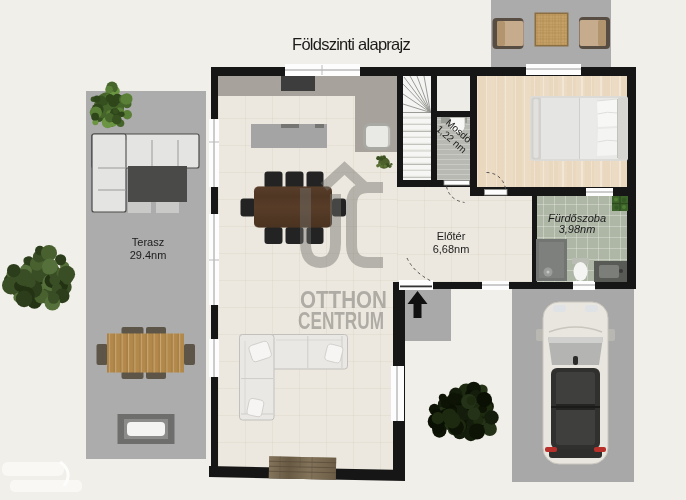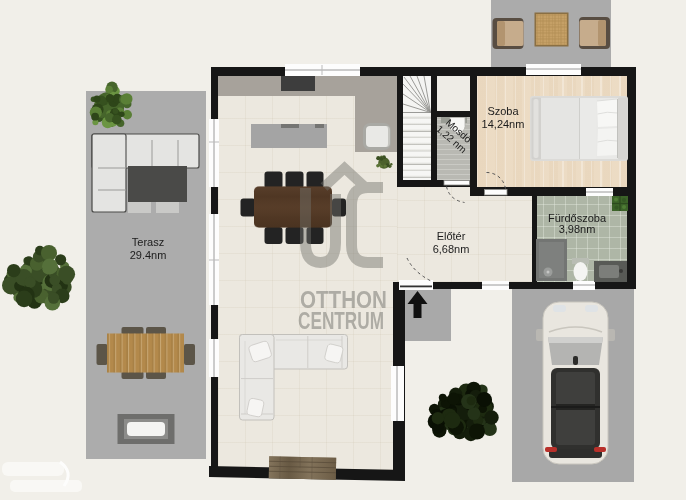--- a/index.html
+++ b/index.html
@@ -5,20 +5,21 @@
   html,body{margin:0;padding:0;}
   body{width:686px;height:500px;background:#f1efe9;font-family:"Liberation Sans", sans-serif;overflow:hidden;}
   #plan{position:relative;width:686px;height:500px;}
   .abs{position:absolute;}
   .lbl{position:absolute;color:#1c1c1c;font-size:11px;line-height:13px;text-align:center;white-space:nowrap;}
 </style>
 </head>
 <body>
 <div id="plan">
 
+  <div class="abs" style="left:251px;top:35px;width:200px;text-align:center;font-size:16.5px;letter-spacing:-0.75px;color:#1b1b1b;">Földszinti alaprajz</div>
 
   <div class="abs" style="left:86px;top:91px;width:120px;height:368px;background:#acacac;"></div>
 
   <div class="abs" style="left:491px;top:0px;width:120px;height:67px;background:#ababab;"></div>
 
   <div class="abs" style="left:512px;top:289px;width:122px;height:193px;background:#a8a8a8;"></div>
 
   <div class="abs" style="left:400px;top:288px;width:51px;height:53px;background:#a9a9a9;"></div>
 
   <div class="abs" style="left:218px;top:76px;width:179px;height:394px;background:#ece8df;"></div>
@@ -490,18 +491,17 @@
         <rect x="0" width="1" height="8" fill="#e3cda6" opacity="0.45"></rect>
         <rect x="4.9" width="1.3" height="8" fill="#6e5426" opacity="0.22"></rect>
       </pattern>
       <pattern id="wicker" width="6" height="6" patternUnits="userSpaceOnUse">
         <rect width="6" height="6" fill="none"></rect>
         <path d="M0 0 H6 M0 3 H6 M0 0 V6 M3 0 V6" stroke="#9c7840" stroke-width="0.8" opacity="0.5"></path>
       </pattern>
     </defs>
   </svg>
 
-  <div class="lbl" style="left:453px;top:105px;width:100px;line-height:12.5px;">Szoba<br>14,24nm</div>
   <div class="lbl" style="left:401px;top:229.5px;width:100px;">Előtér<br>6,68nm</div>
-  <div class="lbl" style="left:527px;top:212.5px;width:100px;line-height:11.2px;">Fürdőszoba<br>3,98nm</div>
+  <div class="lbl" style="left:527px;top:212.5px;width:100px;line-height:11.2px;font-style:italic;">Fürdőszoba<br>3,98nm</div>
   <div class="lbl" style="left:98px;top:236px;width:100px;">Terasz<br>29.4nm</div>
   <div class="lbl" style="left:425px;top:124px;width:60px;transform:rotate(41deg);font-size:10px;line-height:11px;">Mosdó<br>1,22 nm</div>
 </div>
 
 </body></html>

